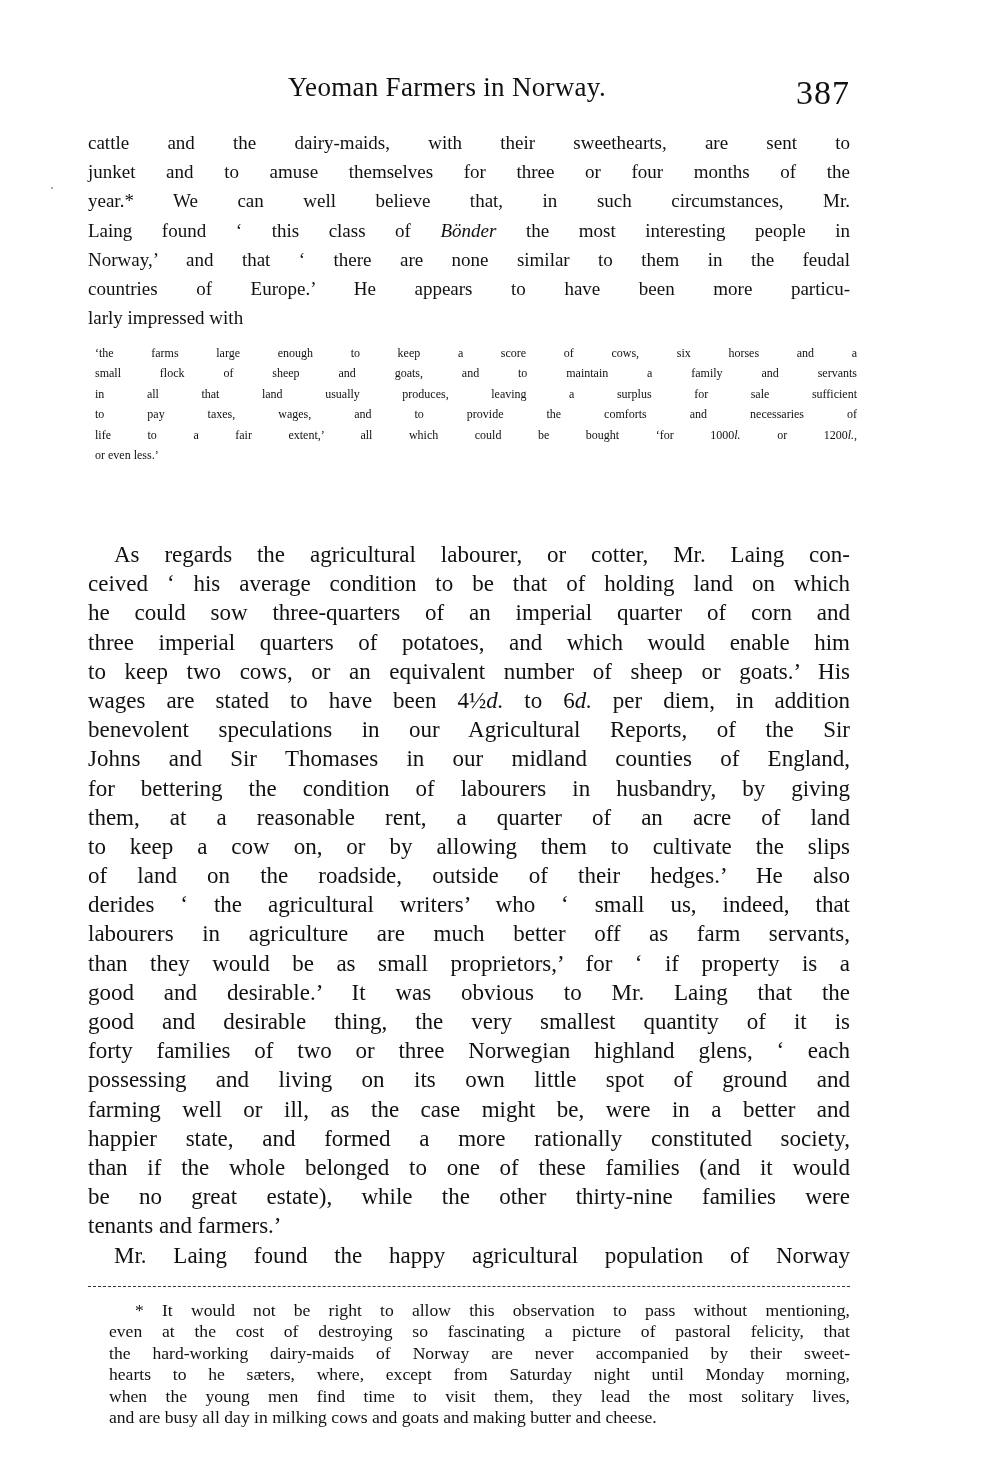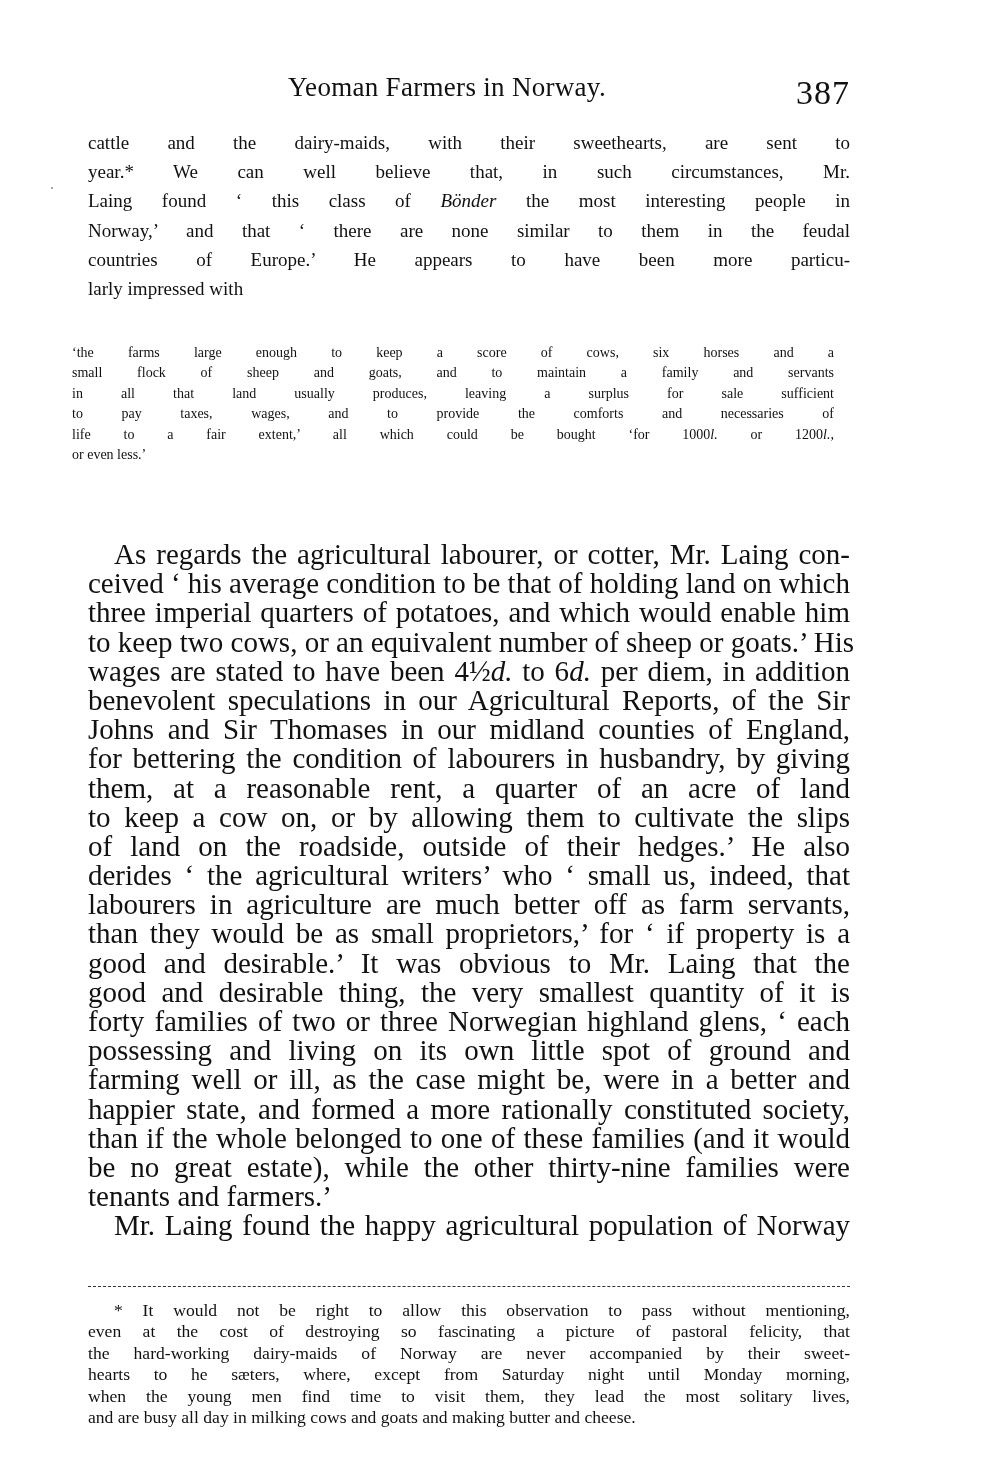--- a/index.html
+++ b/index.html
@@ -17,68 +17,70 @@
     position: absolute; right: 0; top: 2px; font-size: 34px; letter-spacing: 1px;
   }
   .body-text {
     position: absolute; left: 88px; top: 128px; width: 762px;
     font-size: 19px; line-height: 29.2px;
   }
   .line { display: block; white-space: nowrap; text-align: justify; text-align-last: justify; height: 29.2px; }
   .line.last { text-align-last: left; }
   .indent { padding-left: 26px; }
   .quote {
-    position: absolute; left: 72px; top: 343px; width: 762px;
-    font-size: 14px; line-height: 20.4px;
+    position: absolute; left: 95px; top: 343px; width: 762px;
+    font-size: 12px; line-height: 20.4px;
   }
   .quote .line { height: 20.4px; }
-  .para2 { position: absolute; left: 88px; top: 540px; width: 762px; font-size: 29px; line-height: 29.2px; }
+  .para2 { position: absolute; left: 88px; top: 540px; width: 762px; font-size: 23px; line-height: 29.2px; }
   .rule {
     position: absolute; left: 88px; top: 1286px; width: 762px; height: 0;
     border-top: 1.5px dashed #333;
   }
   .footnote {
     position: absolute; left: 88px; top: 1300px; width: 762px;
     font-size: 17.6px; line-height: 21.4px;
   }
-  .footnote .line { height: 21.4px; }
+  .footnote .line { height: 21.4px; margin-left: 21px; }
   .margin-mark { position: absolute; left: 51px; top: 187px; width: 2px; height: 2px; background: #888; border-radius: 1px; }
   i { font-style: italic; }
 </style>
 </head>
 <body>
 
 <div class="header">
   <span class="running-title">Yeoman Farmers in Norway.</span>
   <span class="page-number">387</span>
 </div>
 
 <div class="margin-mark"></div>
 
 <div class="body-text">
   <span class="line">cattle and the dairy-maids, with their sweethearts, are sent to</span>
+  <span class="line">junket and to amuse themselves for three or four months of the</span>
   <span class="line">year.* We can well believe that, in such circumstances, Mr.</span>
   <span class="line"><span>Laing found ‘ this class of </span><i>Bönder</i><span> the most interesting people in</span></span>
   <span class="line">Norway,’ and that ‘ there are none similar to them in the feudal</span>
   <span class="line">countries of Europe.’  He appears to have been more particu-</span>
   <span class="line last">larly impressed with</span>
 </div>
 
 <div class="quote">
   <span class="line">‘the farms large enough to keep a score of cows, six horses and a</span>
   <span class="line">small flock of sheep and goats, and to maintain a family and servants</span>
   <span class="line">in all that land usually produces, leaving a surplus for sale sufficient</span>
   <span class="line">to pay taxes, wages, and to provide the comforts and necessaries of</span>
   <span class="line"><span>life to a fair extent,’ all which could be bought ‘for 1000</span><i>l.</i><span> or 1200</span><i>l.</i><span>,</span></span>
   <span class="line last">or even less.’</span>
 </div>
 
 <div class="para2">
   <span class="line indent">As regards the agricultural labourer, or cotter, Mr. Laing con-</span>
   <span class="line">ceived ‘ his average condition to be that of holding land on which</span>
+  <span class="line">he could sow three-quarters of an imperial quarter of corn and</span>
   <span class="line">three imperial quarters of potatoes, and which would enable him</span>
   <span class="line">to keep two cows, or an equivalent number of sheep or goats.’  His</span>
   <span class="line"><span>wages are stated to have been 4½</span><i>d.</i><span> to 6</span><i>d.</i><span> per diem, in addition</span></span>
   <span class="line">benevolent speculations in our Agricultural Reports, of the Sir</span>
   <span class="line">Johns and Sir Thomases in our midland counties of England,</span>
   <span class="line">for bettering the condition of labourers in husbandry, by giving</span>
   <span class="line">them, at a reasonable rent, a quarter of an acre of land</span>
   <span class="line">to keep a cow on, or by allowing them to cultivate the slips</span>
   <span class="line">of land on the roadside, outside of their hedges.’  He also</span>
   <span class="line">derides ‘ the agricultural writers’ who ‘ small us, indeed, that</span>

